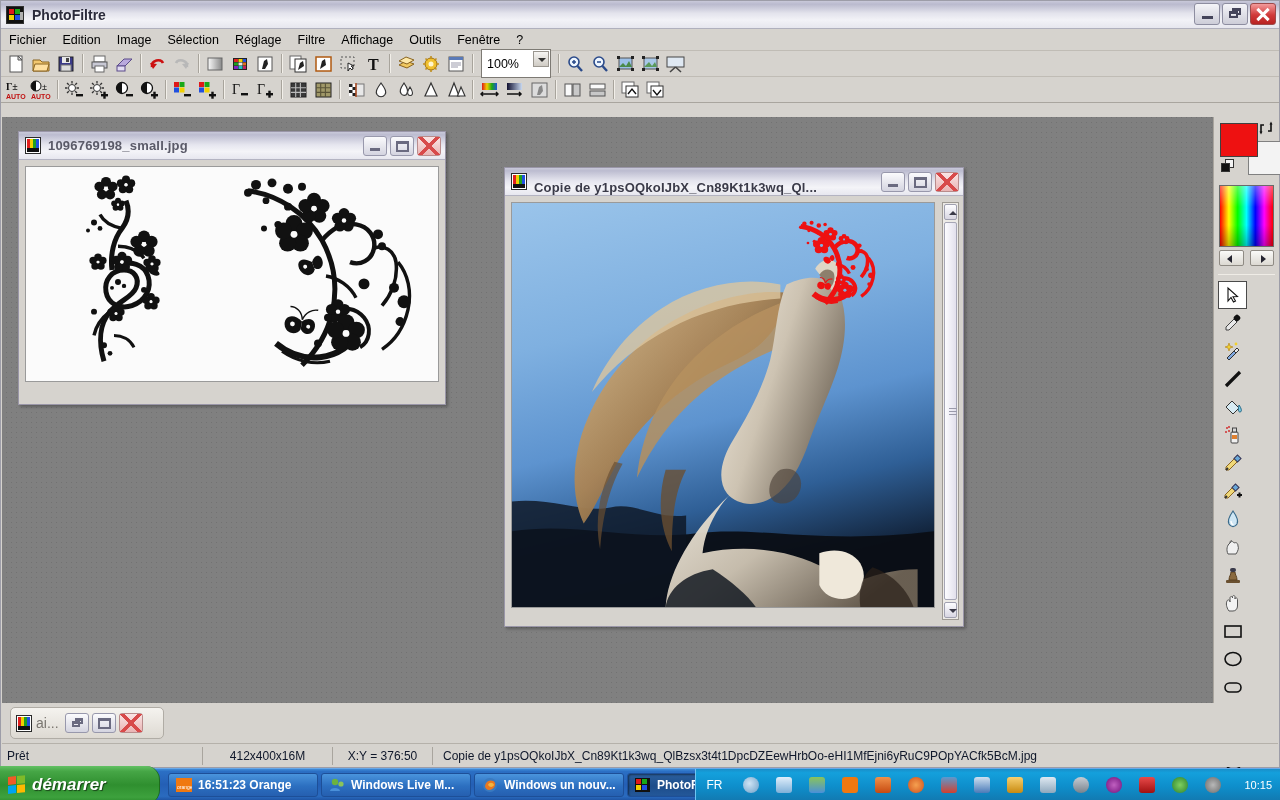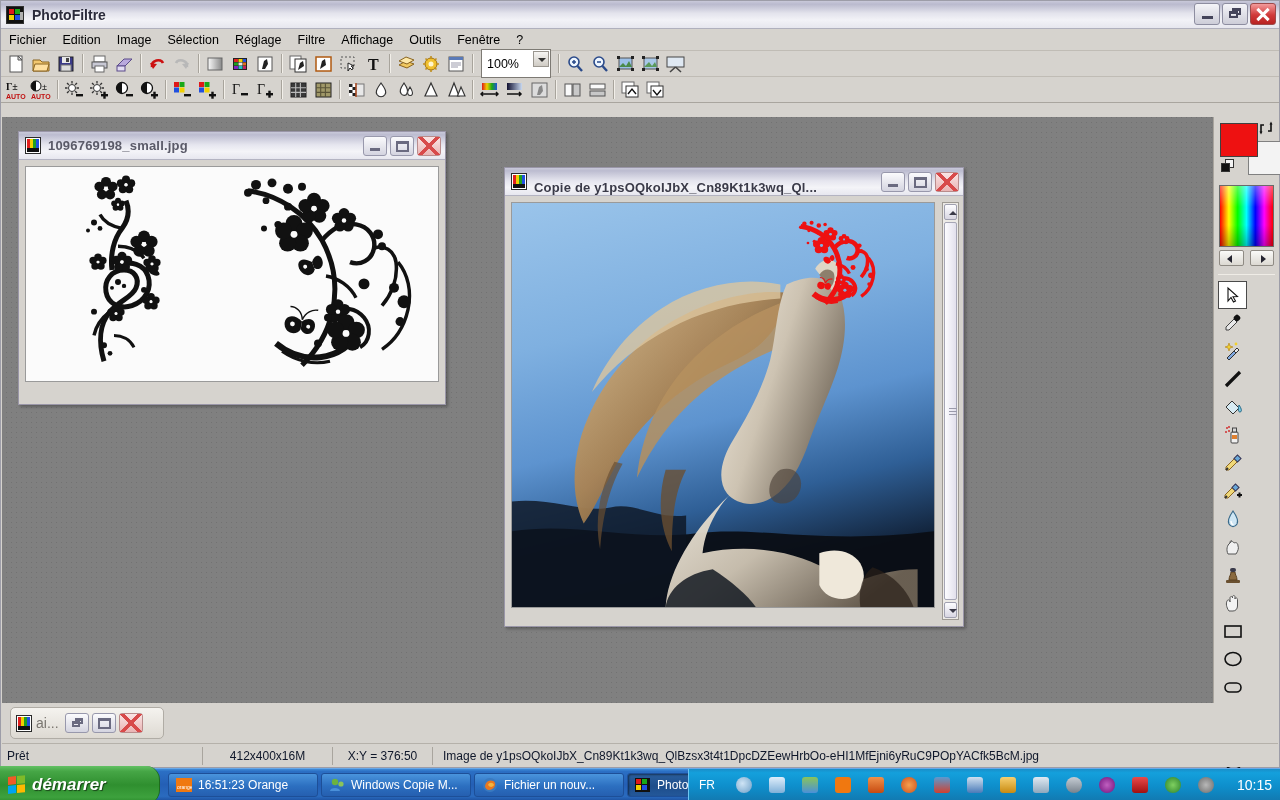--- a/index.html
+++ b/index.html
@@ -170,28 +170,28 @@
   .flag i { position:absolute; display:block; width:8px; height:8px; }
   .flag .f1{left:0;top:0;background:#f05a28;} .flag .f2{left:9px;top:0;background:#7fba29;}
   .flag .f3{left:0;top:9px;background:#00a4ef;} .flag .f4{left:9px;top:9px;background:#ffb900;}
 
   .tbtasks { display:flex; align-items:center; margin-left:8px; gap:3px; }
   .ttask { height:24px; min-width:150px; display:flex; align-items:center; padding:0 7px;
      border-radius:3px; background:linear-gradient(to bottom,#4a94dc,#2c6fc0 55%,#255fb0);
      border:1px solid #1d4f98; color:#fff; font-size:12px; white-space:nowrap; }
   .ttask.active { background:linear-gradient(to bottom,#2b5f9e,#1d4d8a 55%,#24589a);
      box-shadow: inset 1px 1px 2px rgba(0,0,0,.45); }
-  .ttask .tl { margin-left:6px; overflow:hidden; text-overflow:ellipsis; }
+  .ttask .tl { margin-left:6px; overflow:hidden; text-overflow:ellipsis;font-weight:bold; }
 
   .tray { position:absolute; right:0; top:0; height:32px; display:flex; align-items:center;
      padding:0 8px 0 10px; gap:17px;
      background:linear-gradient(to bottom,#1a8ec9 0%,#14a0dc 12%,#0e8ecb 55%,#1279b0 100%);
      border-left:1px solid #6fc5f2; }
   .tray .lang { color:#fff; font-size:12px; margin-right:4px; }
-  .tray .clock { color:#fff; font-size:14px; margin-left:6px; }
+  .tray .clock { color:#fff; font-size:11px; margin-left:6px; }
   .ti { width:16px; height:16px; border-radius:3px; }
 </style>
 </head>
 <body>
 
 <div id="app">
 
   <div class="mainwin">
 
     <div class="titlebar">
@@ -1110,21 +1110,21 @@
             <span class="mx"></span>
           </div>
         <div class="cb close"></div>
       </div>
     </div>
 
     <div class="statusbar">
       <div class="sfield first" style="width:200px;">Prêt</div>
       <div class="sfield" style="width:130px;justify-content:center">412x400x16M</div>
       <div class="sfield" style="width:100px;justify-content:center">X:Y = 376:50</div>
-      <div class="sfield" style="flex:1;padding-left:10px">Image de y1psOQkoIJbX_Cn89Kt1k3wq_QlBzsx3t4t1DpcDZEewHrbOo-eHI1MfEjni6yRuC9POpYACfk5BcM.jpg</div>
+      <div class="sfield" style="flex:1;padding-left:10px">Copie de y1psOQkoIJbX_Cn89Kt1k3wq_QlBzsx3t4t1DpcDZEewHrbOo-eHI1MfEjni6yRuC9POpYACfk5BcM.jpg</div>
     </div>
   </div>
 
   <div class="taskbar">
     <div class="startbtn">
       <span class="flag">
         <i class="f1"></i>
           <i class="f2"></i>
           <i class="f3"></i>
           <i class="f4"></i>
@@ -1139,29 +1139,29 @@
             <text x="1" y="12" font-size="5" fill="#fff">orange</text>
           </svg>
         <span class="tl">16:51:23 Orange</span>
       </div>
       <div class="ttask">
         <svg width="16" height="16">
             <circle cx="6" cy="5" r="3.2" fill="#6cb33f"></circle>
             <path d="M1 14 C1 10 11 10 11 14 Z" fill="#4a90d9"></path>
             <circle cx="12" cy="7" r="2.6" fill="#8ac45a"></circle>
           </svg>
-        <span class="tl">Windows Copie M...</span>
+        <span class="tl">Windows Live M...</span>
       </div>
       <div class="ttask">
         <svg width="16" height="16">
             <circle cx="8" cy="8" r="7" fill="#3a7ac0"></circle>
             <path d="M3 9 C4 3 11 2 13 6 C14 9 11 13 7 13 C5 13 3 11 3 9Z" fill="#e87722"></path>
             <path d="M6 8 C7 5 11 5 12 8 C11 10 8 11 6 8Z" fill="#f5b53f"></path>
           </svg>
-        <span class="tl">Fichier un nouv...</span>
+        <span class="tl">Windows un nouv...</span>
       </div>
       <div class="ttask active">
         <svg width="16" height="16">
             <rect x="0" y="1" width="15" height="14" fill="#111"></rect>
             <rect x="1" y="2" width="5" height="5" fill="#e01818"></rect>
             <rect x="7" y="2" width="5" height="5" fill="#18a818"></rect>
             <rect x="1" y="8" width="5" height="5" fill="#f0d000"></rect>
             <rect x="7" y="8" width="5" height="5" fill="#2050e0"></rect>
           </svg>
         <span class="tl">PhotoFiltre</span>

